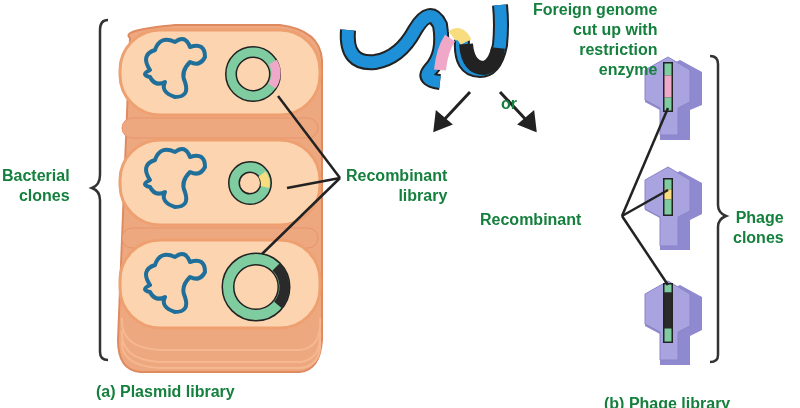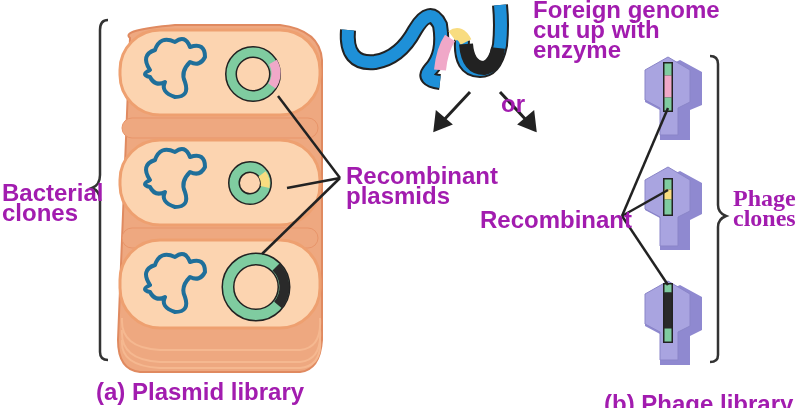--- a/index.html
+++ b/index.html
@@ -1,18 +1,18 @@
 <!DOCTYPE html>
 <html><head>
 <meta charset="utf-8">
 <style>
   html,body{margin:0;padding:0;background:#fff;}
   body{width:800px;height:408px;position:relative;overflow:hidden;font-family:"Liberation Sans",sans-serif;}
   svg{position:absolute;left:0;top:0;}
-  .lbl{position:absolute;font-weight:bold;color:#a21caf;font-size:24px;line-height:20px;white-space:nowrap;}
+  .lbl{position:absolute;font-weight:bold;color:#15803d;font-size:16px;line-height:20px;white-space:nowrap;text-align:right;}
 </style>
 </head>
 <body>
 
 <svg width="800" height="408" viewBox="0 0 800 408">
 
   <g>
 
     <path d="M130 38 Q120 30 175 25 L280 25 Q320 30 322 60 L322 340 Q320 370 300 372 L140 372 Q118 370 118 340 Z" fill="#eea880" stroke="#e08a60" stroke-width="2"></path>
     <path d="M122 330 Q120 360 160 362 L300 362 Q322 360 320 330" fill="none" stroke="#f5b890" stroke-width="2"></path>
@@ -107,32 +107,33 @@
     <line x1="668" y1="190" x2="622" y2="216"></line>
     <line x1="668" y1="285" x2="622" y2="216"></line>
   </g>
 
   <path d="M710 56 Q718 56 718 64 L718 205 Q718 213 726 216 Q718 219 718 227 L718 355 Q718 362 710 362" fill="none" stroke="#333" stroke-width="2.5"></path>
 </svg>
 
 <div class="lbl" style="left:533px;top:0px;">
   <div>Foreign genome</div>
   <div>cut up with</div>
+  <div>restriction</div>
   <div>enzyme</div>
 </div>
 <div class="lbl" style="left:474px;top:94px;margin-left:27px;">or</div>
-<div class="lbl" style="left:2px;top:183px;">
+<div class="lbl" style="left:2px;top:166px;">
   <div>Bacterial</div>
   <div>clones</div>
 </div>
 <div class="lbl" style="left:346px;top:166px;">
   <div>Recombinant</div>
-  <div>plasmids</div>
+  <div>library</div>
 </div>
 <div class="lbl" style="left:480px;top:210px;">
   <div>Recombinant</div>
 </div>
-<div class="lbl" style="left:733px;top:188px;font-family:Liberation Serif, serif;">
+<div class="lbl" style="left:733px;top:208px;">
   <div>Phage</div>
   <div>clones</div>
 </div>
 <div class="lbl" style="left:96px;top:382px;">(a) Plasmid library</div>
 <div class="lbl" style="left:604px;top:394px;text-decoration:underline;">(b) Phage library</div>
 
 </body></html>

